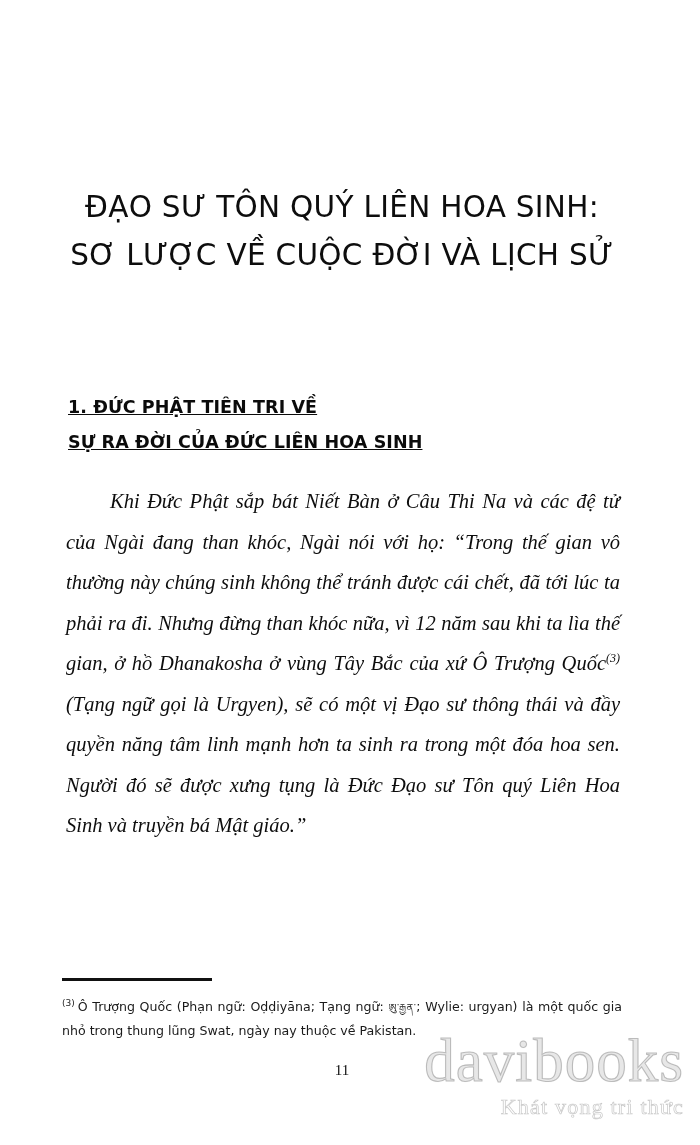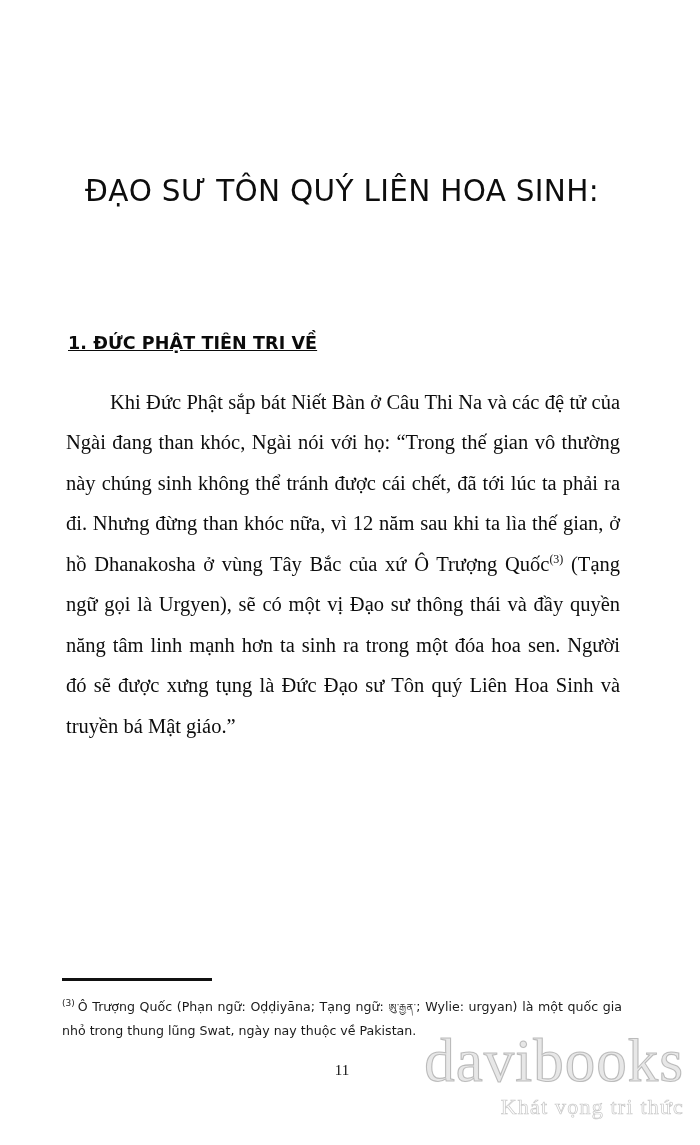--- a/index.html
+++ b/index.html
@@ -16,21 +16,21 @@
     overflow: hidden;
   }
 
   .page {
     position: absolute;
     top: 0;
     left: 0;
     width: 684px;
     height: 1145px;
     box-sizing: border-box;
-    padding: 0 62px;
+    padding: 16px 62px;
   }
 
   
   .chapter-title {
     margin-top: 168px;
     text-align: center;
     font-family: "DejaVu Sans", sans-serif;
     font-weight: 400;
     font-size: 29.5px;
     line-height: 1.62;
@@ -62,20 +62,21 @@
   .body-text {
     margin-top: 20px;
     font-family: "Liberation Serif", serif;
     font-size: 20.5px;
     line-height: 40.5px;
     text-align: justify;
     text-justify: inter-word;
     color: #0d0d0d;
     padding-left: 4px;
     padding-right: 2px;
+    font-style: italic;
   }
   .body-text p {
     margin: 0;
     text-indent: 44px;
   }
   sup.fn {
     font-size: 12px;
     vertical-align: super;
     line-height: 0;
   }
@@ -152,24 +153,26 @@
     margin-top: 2px;
   }
 </style>
 </head>
 <body>
 
 <div class="page">
 
   <div class="chapter-title">
     <span class="line">ĐẠO SƯ TÔN QUÝ LIÊN HOA SINH:</span>
+    <span class="line">SƠ LƯỢC VỀ CUỘC ĐỜI VÀ LỊCH SỬ</span>
   </div>
 
   <div class="section-heading">
     <span class="line">1. ĐỨC PHẬT TIÊN TRI VỀ</span>
+    <span class="line">SỰ RA ĐỜI CỦA ĐỨC LIÊN HOA SINH</span>
   </div>
 
   <div class="body-text">
     <p><span>Khi Đức Phật sắp bát Niết Bàn ở Câu Thi Na và các đệ tử của Ngài đang than khóc, Ngài nói với họ: “Trong thế gian vô thường này chúng sinh không thể tránh được cái chết, đã tới lúc ta phải ra đi. Nhưng đừng than khóc nữa, vì 12 năm sau khi ta lìa thế gian, ở hồ Dhanakosha ở vùng Tây Bắc của xứ Ô Trượng Quốc</span><sup class="fn">(3)</sup><span> (Tạng ngữ gọi là Urgyen), sẽ có một vị Đạo sư thông thái và đầy quyền năng tâm linh mạnh hơn ta sinh ra trong một đóa hoa sen. Người đó sẽ được xưng tụng là Đức Đạo sư Tôn quý Liên Hoa Sinh và truyền bá Mật giáo.”</span></p>
   </div>
 
   <div class="footnote-area">
     <div class="footnote-rule"></div>
     <div class="footnote-text"><sup class="fnmark">(3)</sup><span>Ô Trượng Quốc (Phạn ngữ: Oḍḍiyāna; Tạng ngữ: </span><span class="tibetan">ཨུ་རྒྱན་</span><span>; Wylie: urgyan) là một quốc gia nhỏ trong thung lũng Swat, ngày nay thuộc về Pakistan.</span></div>
   </div>

